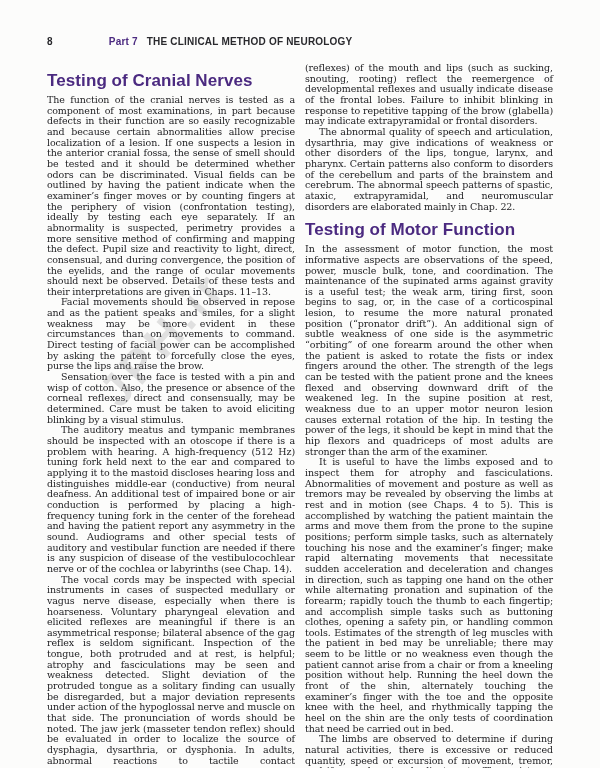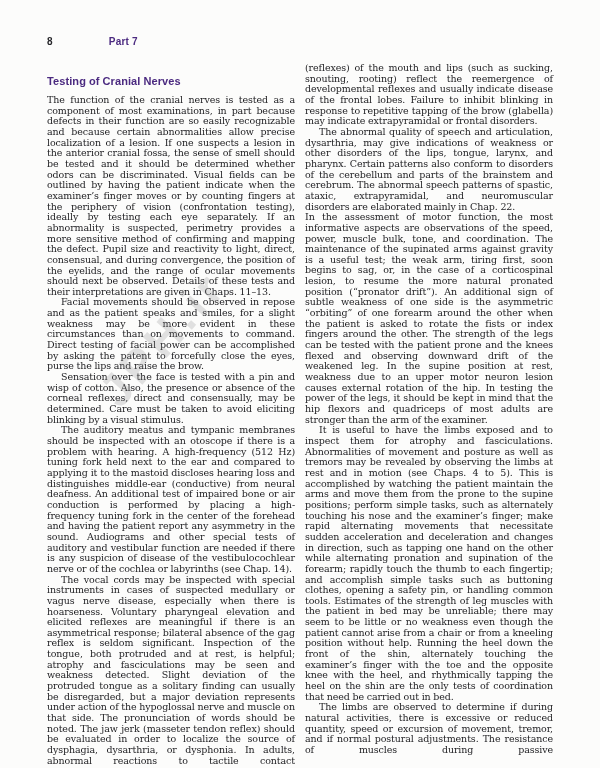--- a/index.html
+++ b/index.html
@@ -55,21 +55,21 @@
     letter-spacing: -0.1px;
     word-spacing: -0.2px;
   }
   .col p.para { margin: 0; }
   .col p.indent { text-indent: 14px; }
   .col p.jlast { text-align-last: justify; }
   .col h2.heading {
     font-family: "Liberation Sans", sans-serif;
     font-weight: bold;
     color: var(--heading);
-    font-size: 11px;
+    font-size: 17px;
     line-height: 14px;
     margin: 11px 0 7px 0;
     text-align: left;
     letter-spacing: 0.1px;
   }
 
   .watermark {
     position: absolute;
     left: 108px;
     top: 372px;
@@ -87,34 +87,36 @@
   }
 </style>
 </head>
 <body>
 
 <div class="page">
 
   <div class="running-header">
     <span class="page-number">8</span>
     <span class="part-label">Part 7</span>
+    <span class="part-title">THE CLINICAL METHOD OF NEUROLOGY</span>
   </div>
 
   <div class="content">
     <div class="col">
         <h2 class="heading">Testing of Cranial Nerves</h2>
         <p class="para">The function of the cranial nerves is tested as a component of most examinations, in part because defects in their function are so easily recognizable and because certain abnormalities allow precise localization of a lesion. If one suspects a lesion in the anterior cranial fossa, the sense of smell should be tested and it should be determined whether odors can be discriminated. Visual fields can be outlined by having the patient indicate when the examiner’s finger moves or by counting fingers at the periphery of vision (confrontation testing), ideally by testing each eye separately. If an abnormality is suspected, perimetry provides a more sensitive method of confirming and mapping the defect. Pupil size and reactivity to light, direct, consensual, and during convergence, the position of the eyelids, and the range of ocular movements should next be observed. Details of these tests and their interpretations are given in Chaps. 11–13.</p>
         <p class="para indent">Facial movements should be observed in repose and as the patient speaks and smiles, for a slight weakness may be more evident in these circumstances than on movements to command. Direct testing of facial power can be accomplished by asking the patent to forcefully close the eyes, purse the lips and raise the brow.</p>
         <p class="para indent">Sensation over the face is tested with a pin and wisp of cotton. Also, the presence or absence of the corneal reflexes, direct and consensually, may be determined. Care must be taken to avoid eliciting blinking by a visual stimulus.</p>
         <p class="para indent">The auditory meatus and tympanic membranes should be inspected with an otoscope if there is a problem with hearing. A high-frequency (512 Hz) tuning fork held next to the ear and compared to applying it to the mastoid discloses hearing loss and distinguishes middle-ear (conductive) from neural deafness. An additional test of impaired bone or air conduction is performed by placing a high-frequency tuning fork in the center of the forehead and having the patient report any asymmetry in the sound. Audiograms and other special tests of auditory and vestibular function are needed if there is any suspicion of disease of the vestibulocochlear nerve or of the cochlea or labyrinths (see Chap. 14).</p>
         <p class="para indent jlast">The vocal cords may be inspected with special instruments in cases of suspected medullary or vagus nerve disease, especially when there is hoarseness. Voluntary pharyngeal elevation and elicited reflexes are meaningful if there is an asymmetrical response; bilateral absence of the gag reflex is seldom significant. Inspection of the tongue, both protruded and at rest, is helpful; atrophy and fasciculations may be seen and weakness detected. Slight deviation of the protruded tongue as a solitary finding can usually be disregarded, but a major deviation represents under action of the hypoglossal nerve and muscle on that side. The pronunciation of words should be noted. The jaw jerk (masseter tendon reflex) should be evaluated in order to localize the source of dysphagia, dysarthria, or dysphonia. In adults, abnormal reactions to tactile contact</p>
       </div>
     <div class="col">
         <p class="para">(reflexes) of the mouth and lips (such as sucking, snouting, rooting) reflect the reemergence of developmental reflexes and usually indicate disease of the frontal lobes. Failure to inhibit blinking in response to repetitive tapping of the brow (glabella) may indicate extrapyramidal or frontal disorders.</p>
         <p class="para indent">The abnormal quality of speech and articulation, dysarthria, may give indications of weakness or other disorders of the lips, tongue, larynx, and pharynx. Certain patterns also conform to disorders of the cerebellum and parts of the brainstem and cerebrum. The abnormal speech patterns of spastic, ataxic, extrapyramidal, and neuromuscular disorders are elaborated mainly in Chap. 22.</p>
+        <h2 class="heading">Testing of Motor Function</h2>
         <p class="para">In the assessment of motor function, the most informative aspects are observations of the speed, power, muscle bulk, tone, and coordination. The maintenance of the supinated arms against gravity is a useful test; the weak arm, tiring first, soon begins to sag, or, in the case of a corticospinal lesion, to resume the more natural pronated position (“pronator drift”). An additional sign of subtle weakness of one side is the asymmetric “orbiting” of one forearm around the other when the patient is asked to rotate the fists or index fingers around the other. The strength of the legs can be tested with the patient prone and the knees flexed and observing downward drift of the weakened leg. In the supine position at rest, weakness due to an upper motor neuron lesion causes external rotation of the hip. In testing the power of the legs, it should be kept in mind that the hip flexors and quadriceps of most adults are stronger than the arm of the examiner.</p>
         <p class="para indent">It is useful to have the limbs exposed and to inspect them for atrophy and fasciculations. Abnormalities of movement and posture as well as tremors may be revealed by observing the limbs at rest and in motion (see Chaps. 4 to 5). This is accomplished by watching the patient maintain the arms and move them from the prone to the supine positions; perform simple tasks, such as alternately touching his nose and the examiner’s finger; make rapid alternating movements that necessitate sudden acceleration and deceleration and changes in direction, such as tapping one hand on the other while alternating pronation and supination of the forearm; rapidly touch the thumb to each fingertip; and accomplish simple tasks such as buttoning clothes, opening a safety pin, or handling common tools. Estimates of the strength of leg muscles with the patient in bed may be unreliable; there may seem to be little or no weakness even though the patient cannot arise from a chair or from a kneeling position without help. Running the heel down the front of the shin, alternately touching the examiner’s finger with the toe and the opposite knee with the heel, and rhythmically tapping the heel on the shin are the only tests of coordination that need be carried out in bed.</p>
         <p class="para indent jlast">The limbs are observed to determine if during natural activities, there is excessive or reduced quantity, speed or excursion of movement, tremor, and if normal postural adjustments. The resistance of muscles during passive</p>
       </div>
   </div>
 
   <div class="watermark">JPH.ir</div>
 
 </div>
 

